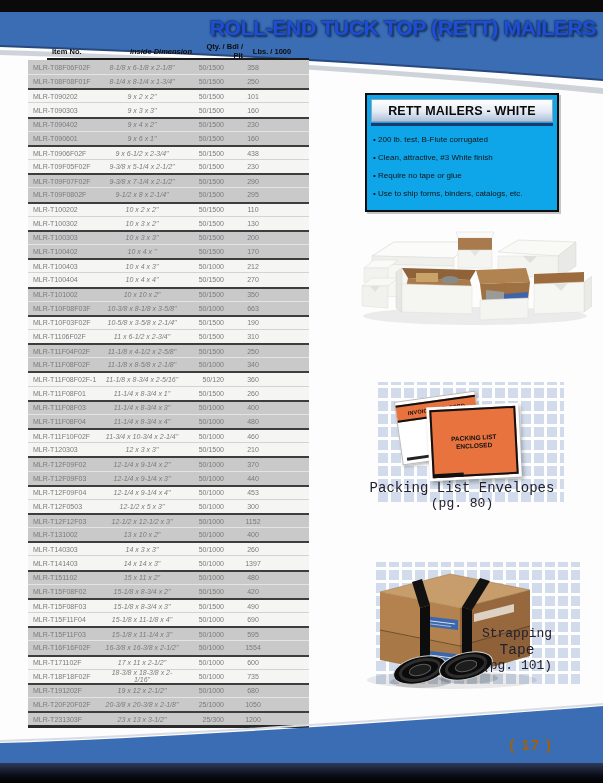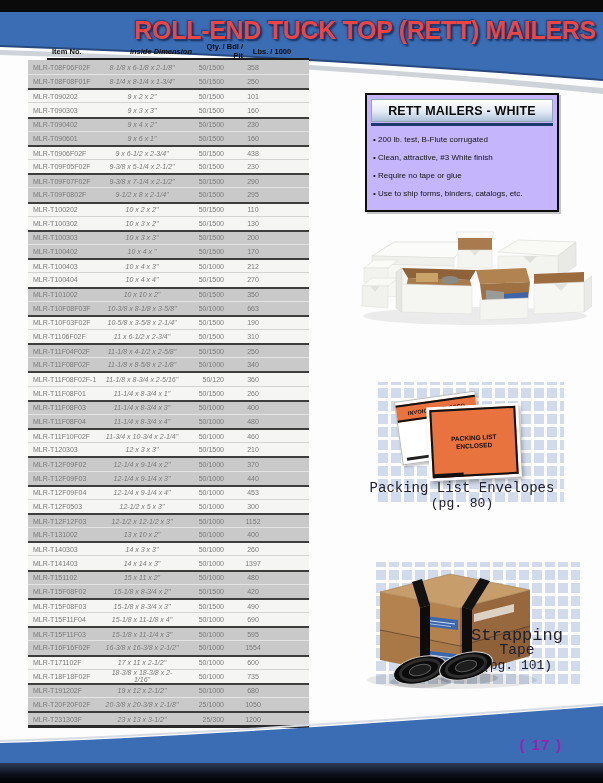--- a/index.html
+++ b/index.html
@@ -1,42 +1,42 @@
 <!DOCTYPE html>
 <html><head>
 <meta charset="utf-8">
 <style>
   html,body{margin:0;padding:0;background:#fff;}
   .page{position:relative;width:603px;height:783px;background:#fdfdfd;overflow:hidden;
         font-family:"Liberation Sans",sans-serif;}
 
   
   .header-svg{position:absolute;left:0;top:0;}
-  .page-title{position:absolute;top:16px;right:7px;font-size:25px;font-weight:bold;color:#ef4444;
+  .page-title{position:absolute;top:16px;right:7px;font-size:21px;font-weight:bold;color:#1d4ed8;
     letter-spacing:-0.3px;white-space:nowrap;
     text-shadow:1px 1px 0 #1e3e74, 2px 2px 2px rgba(15,35,75,.85), -1px -1px 1px rgba(25,50,95,.55), 0 0 3px #1e3e74;}
 
   
   .table{position:absolute;left:28px;top:44px;width:281px;border-bottom:3px solid #2a2a2a;}
   .thead{display:flex;align-items:center;height:14px;border-bottom:2px solid #1a1a1a;
          font-weight:bold;font-size:7.5px;color:#0d0d0d;margin-left:19px;}
   .trow{display:flex;align-items:center;height:14.17px;box-sizing:border-box;font-size:7px;color:#7b7b7b;}
   .trow.gray{background:#c9c9c9;}
   .trow.light{background:#f5f5f4;}
   .trow.group-start{border-top:2px solid #3d3d3d;}
   .trow.gray.pair-second{border-top:1px solid #e4e4e4;}
   .trow.light.pair-second{border-top:1px solid #d3d3d3;}
   .cell{display:block;}
   .c-item{width:76px;padding-left:5px;box-sizing:border-box;text-align:left;}
   .c-dim{width:76px;text-align:center;font-style:italic;}
   .c-qty{width:44px;text-align:right;}
   .c-lbs{width:58px;text-align:center;}
 
   
-  .info-box{position:absolute;left:365px;top:93px;width:190px;background:#c4b5fd;
+  .info-box{position:absolute;left:365px;top:93px;width:190px;background:#0ea5e9;
             border:2px solid #0d0d0d;box-shadow:2px 2px 0 rgba(0,0,0,.22);}
   .info-title-band{margin:4px 4px 0 4px;border:1px solid #93a5bd;
       background:linear-gradient(#ffffff,#e4ebf4 55%,#aec2da);
       text-align:center;font-weight:bold;font-size:12.5px;color:#0a0a0a;
       padding:4px 0 3px;letter-spacing:.2px;}
   .info-divider{height:3px;background:#1c3a6b;margin:1px 4px 0 4px;}
   .info-bullets{list-style:none;margin:5px 0 7px;padding:0 6px;font-size:8px;color:#141414;}
   .info-bullets li{line-height:18px;}
 
   
@@ -59,30 +59,30 @@
       box-sizing:border-box;display:flex;align-items:center;justify-content:center;text-align:center;
       font-size:6.5px;font-weight:bold;color:#101010;line-height:1.3;}
   .env-front-logo{position:absolute;bottom:3px;left:4px;width:30px;height:4px;background:#111;}
   .serif-caption{position:absolute;text-align:center;font-family:Liberation Mono, monospace;color:#20202e;}
   .env-caption{left:-10px;top:108px;width:200px;font-size:14px;}
   .env-pageref{left:-10px;top:124px;width:200px;font-size:13px;}
 
   .tape-area{position:absolute;left:362px;top:548px;width:240px;height:150px;}
   .tape-mosaic{left:14px;top:14px;width:204px;height:122px;}
   .tape-svg{position:absolute;left:0;top:2px;}
-  .tape-cap1{left:100px;top:78px;width:110px;font-size:17px;}
+  .tape-cap1{left:100px;top:78px;width:110px;font-size:13px;}
   .tape-cap2{left:100px;top:94px;width:110px;font-size:14.5px;}
   .tape-cap3{left:100px;top:110px;width:110px;font-size:13px;}
 
   
   .footer-svg{position:absolute;left:0;top:700px;}
   .bottom-bar{position:absolute;left:0;top:763px;width:603px;height:20px;
       background:linear-gradient(#2e3a5a,#0b0d16 62%,#000);}
-  .page-number{position:absolute;left:496px;top:737px;width:90px;text-align:center;
-      font-size:14.5px;font-weight:bold;color:#a21caf;letter-spacing:1.5px;}
+  .page-number{position:absolute;left:486px;top:737px;width:90px;text-align:center;
+      font-size:14.5px;font-weight:bold;color:#a16207;letter-spacing:1.5px;}
 </style>
 </head>
 <body>
 
 <div class="page">
 
   <svg class="header-svg" width="603" height="96" viewBox="0 0 603 96">
     <rect x="0" y="0" width="603" height="12" fill="#0a0a0a"></rect>
     <path d="M0,50 C210,57 440,72 603,88 L603,94 C440,77 210,61 0,55 Z" fill="#c6cbd3" opacity="0.85"></path>
     <path d="M0,12 L603,12 L603,80 C430,66 200,53 0,46 Z" fill="#3a6db4"></path>

